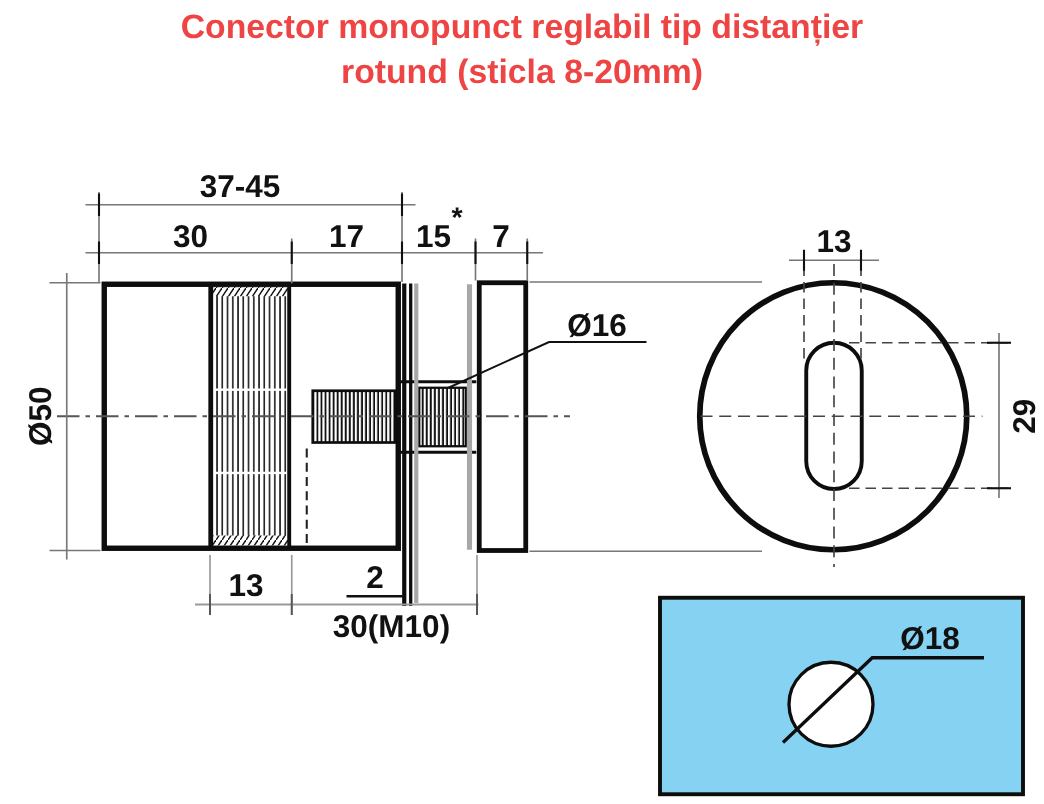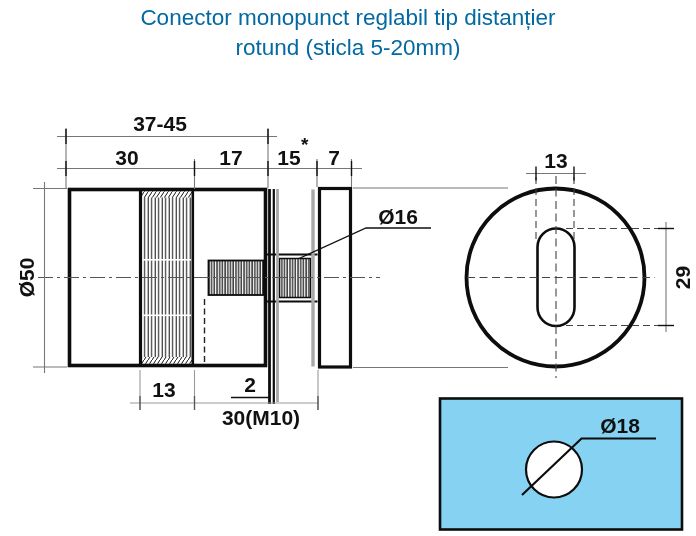--- a/index.html
+++ b/index.html
@@ -1,32 +1,32 @@
 <!DOCTYPE html>
 <html><head>
 <meta charset="utf-8">
 <style>
   html,body{margin:0;padding:0;background:#ffffff;}
   .page{position:relative;width:696px;height:536px;background:#fff;overflow:hidden;
         font-family:"Liberation Sans","DejaVu Sans",sans-serif;}
   .title-block{position:absolute;top:3px;left:0;width:696px;text-align:center;
-               color:#0369a1;font-weight:normal;font-size:22.5px;line-height:29.5px;}
+               color:#ef4444;font-weight:bold;font-size:22.5px;line-height:29.5px;}
   svg{position:absolute;top:0;left:0;}
   svg text{font-family:"Liberation Sans","DejaVu Sans",sans-serif;font-weight:bold;fill:#111;}
   .dim{font-size:21px;}
   .dim-sm{font-size:19px;}
 </style>
 </head>
 <body>
 
 <div class="page">
 
   <div class="title-block">
     <div>Conector monopunct reglabil tip distanțier</div>
-    <div>rotund (sticla 5-20mm)</div>
+    <div>rotund (sticla 8-20mm)</div>
   </div>
 
   <svg width="696" height="536" viewBox="0 0 696 536">
     <defs>
       <pattern id="knurlPat" width="3.5" height="8" patternUnits="userSpaceOnUse">
         <rect width="3.5" height="8" fill="#ffffff"></rect>
         <line x1="1.2" y1="0" x2="1.2" y2="8" stroke="#222" stroke-width="1.1"></line>
       </pattern>
       <pattern id="threadPat" width="2.7" height="8" patternUnits="userSpaceOnUse">
         <rect width="2.7" height="8" fill="#ffffff"></rect>

